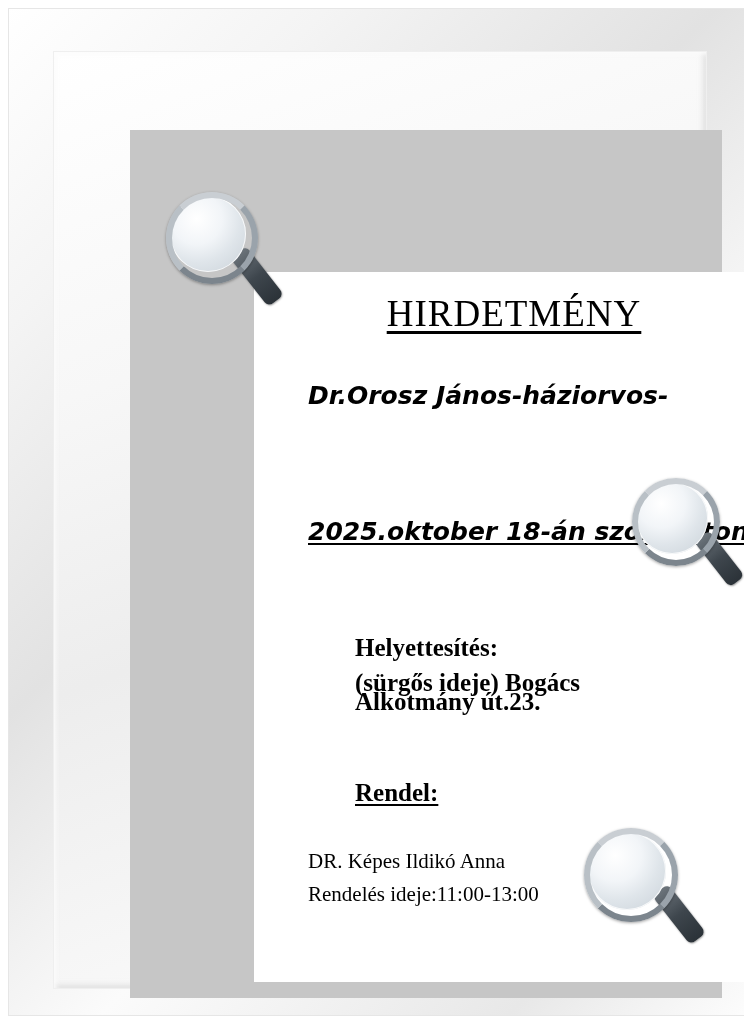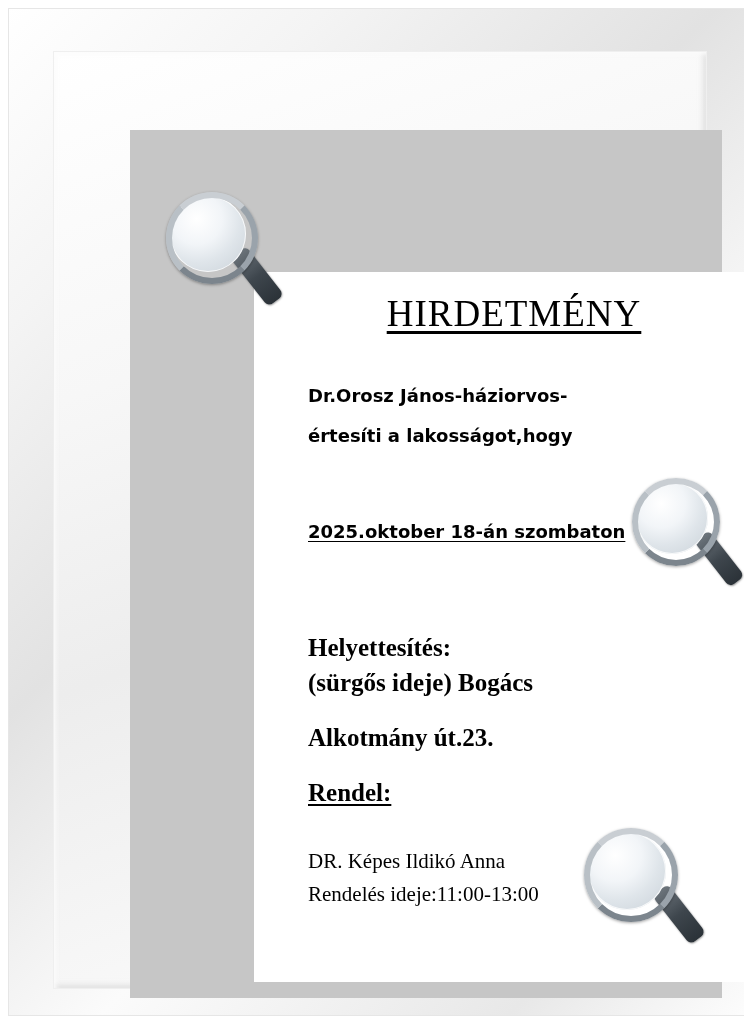--- a/index.html
+++ b/index.html
@@ -71,44 +71,46 @@
     text-underline-offset: 5px;
   }
   .blk {
     position: absolute;
     left: 54px;
     color: #000;
   }
   .sans-bold {
     font-family: "DejaVu Sans", sans-serif;
     font-weight: bold;
-    font-size: 18px;
+    font-size: 25px;
     line-height: 40px;
+    font-style: italic;
   }
   .serif-bold {
     font-family: "Liberation Serif", serif;
     font-weight: bold;
     font-size: 25px;
     line-height: 35px;
+    margin-left: 47px;
   }
   .serif-plain {
     font-family: "Liberation Serif", serif;
     font-weight: normal;
     font-size: 21px;
     line-height: 33px;
   }
   .u { text-decoration: underline; text-underline-offset: 3px; }
 
   .line-1 { top: 104px; }
   .line-2 { top: 144px; }
   .line-3 { top: 240px; }
   .line-4 { top: 282px; }
   .line-5 { top: 358px; }
   .line-6 { top: 393px; }
-  .line-7 { top: 448px; }
+  .line-7 { top: 412px; }
   .line-8 { top: 503px; }
   .line-9 { top: 573px; }
   .line-10 { top: 606px; }
   .line-11 { top: 639px; }
 
   
   .magnifier { position: absolute; }
   .mag-glass {
     position: absolute;
     border-radius: 50%;
@@ -134,21 +136,20 @@
 
 <div class="frame-outer">
   <div class="frame-bevel">
     <div class="mount">
 
       <div class="sheet">
 
         <div class="poster-title">HIRDETMÉNY</div>
 
         <div class="blk sans-bold line-1">Dr.Orosz János-háziorvos-</div>
-        <div class="blk sans-bold line-2">értesíti a lakosságot,hogy</div>
 
         <div class="blk sans-bold u line-3">2025.oktober 18-án szombaton</div>
 
         <div class="blk serif-bold line-5">Helyettesítés:</div>
         <div class="blk serif-bold line-6">(sürgős ideje) Bogács</div>
         <div class="blk serif-bold line-7">Alkotmány út.23.</div>
 
         <div class="blk serif-bold u line-8">Rendel:</div>
 
         <div class="blk serif-plain line-9">DR. Képes Ildikó Anna</div>

